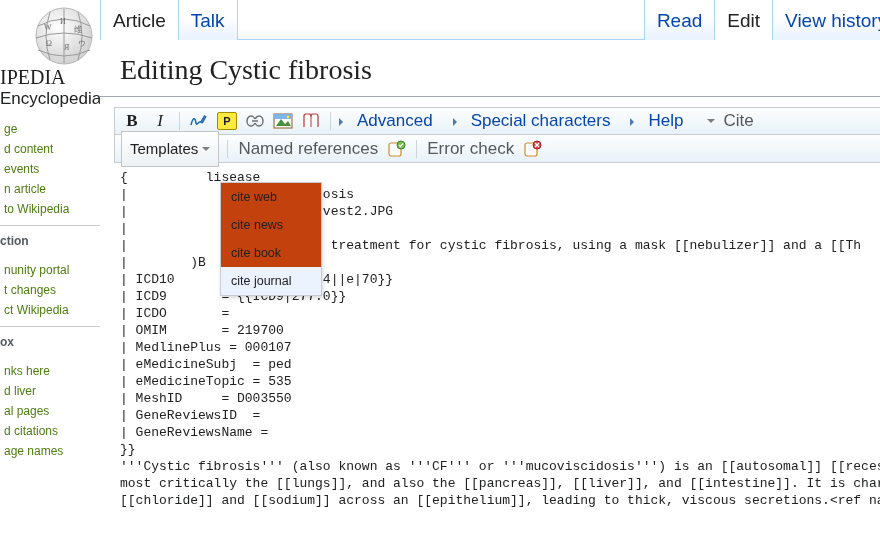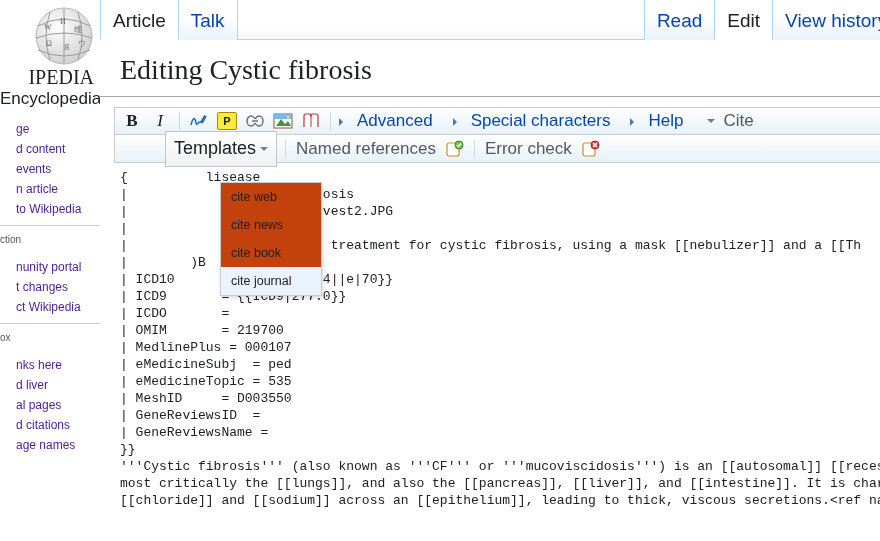--- a/index.html
+++ b/index.html
@@ -5,26 +5,26 @@
   * { box-sizing: border-box; margin: 0; padding: 0; }
   body { font-family: sans-serif; font-size: 13px; color: #202122; background: #fff; width: 880px; height: 541px; overflow: hidden; position: relative; }
 
   .layout { display: flex; height: 100%; }
 
   
   .sidebar { width: 100px; flex-shrink: 0; padding: 6px 0 0 0; overflow: hidden; }
   .logo-wrap { text-align: right; padding-right: 6px; }
   .logo-globe { width: 70px; height: 60px; margin-left: auto; position: relative; }
   .logo-globe svg { display: block; }
-  .wordmark { font-family: "Linux Libertine", Georgia, "Times New Roman", serif; font-size: 20px; text-align: right; padding-left: 0; }
+  .wordmark { font-family: "Linux Libertine", Georgia, "Times New Roman", serif; font-size: 20px; text-align: left; padding-left: 0; }
   .tagline { font-size: 17px; color: #202122; font-family: sans-serif; }
   .nav-group { margin-top: 10px; }
-  .nav-heading { font-size: 10px; color: #54595d; padding: 4px 0 2px 0; border-top: 0; }
+  .nav-heading { font-size: 12px; color: #54595d; padding: 4px 0 2px 0; border-top: 0; font-weight: bold; }
   .nav-line { height: 1px; background: #c8ccd1; margin: 6px 0 4px 0; }
-  .nav-item { color: #4c1d95; padding: 3px 16px; font-size: 12px; cursor: pointer; white-space: nowrap; }
+  .nav-item { color: #4d7c0f; padding: 3px 4px; font-size: 12px; cursor: pointer; white-space: nowrap; }
 
   
   .content { flex: 1; position: relative; }
 
   
   .tabs { display: flex; align-items: flex-end; height: 40px; border-bottom: 1px solid #a7d7f9; background: linear-gradient(to bottom, #fff 70%, #f6f6f6); padding-left: 0; }
   .tab { padding: 10px 12px 8px 12px; margin-right: 0; cursor: pointer; color: #0645ad; font-size: 19px; border: 1px solid transparent; border-bottom: none; position: relative; top: 1px; background: linear-gradient(to top, #eaf3ff, #fff 60%); border-color: #a7d7f9; }
   .tab + .tab { margin-left: -1px; }
   .tab.active { background: #fff; font-weight: normal; border-color: #a7d7f9; }
   .tab.active span { color: #202122; }
@@ -40,21 +40,21 @@
   .toolbar-wrap { margin: 0 4px 0 14px; }
   .toolbar-row { display: flex; align-items: center; border: 1px solid #c8ccd1; background: linear-gradient(to bottom,#fdfefe,#e8f2f8); height: 28px; padding: 0 6px; gap: 6px; }
   .toolbar-row.second { border-top: none; }
   .tb-sep { width: 1px; height: 18px; background: #cfd4da; margin: 0 2px; }
   .tb-btn { display: inline-flex; align-items: center; justify-content: center; min-width: 22px; height: 22px; cursor: pointer; }
   .tb-bold { font-family: Georgia, "Times New Roman", serif; font-weight: bold; font-size: 17px; }
   .tb-italic { font-family: Georgia, "Times New Roman", serif; font-style: italic; font-size: 17px; }
   .tb-link { color: #0645ad; cursor: pointer; padding: 0 2px; font-size: 17px; }
   .tb-tri { display: inline-block; width: 0; height: 0; border: 4px solid transparent; border-left-color: #4a78b5; margin-right: 2px; position: relative; top: 1px; }
   .tb-tri-down { display: inline-block; width: 0; height: 0; border: 4px solid transparent; border-top-color: #7d7d7d; margin-left: 4px; position: relative; top: 2px; }
-  .tb-templates { display: inline-flex; align-items: center; padding: 4px 8px; border: 1px solid #bfc5cb; background: linear-gradient(to bottom,#fff,#eef1f4); font-size: 18px; cursor: pointer; height: 36px; margin-left: 44px; }
+  .tb-templates { display: inline-flex; align-items: center; padding: 4px 8px; border: 1px solid #bfc5cb; background: linear-gradient(to bottom,#fff,#eef1f4); font-size: 15px; cursor: pointer; height: 36px; }
   .tb-iconbox { width: 20px; height: 18px; border: 1px solid #888; border-radius: 2px; display: inline-flex; align-items: center; justify-content: center; font-size: 10px; }
 
   
   .dropdown { position: absolute; left: 120px; top: 182px; width: 102px; background: #c2410c; border: 1px solid #c8ccd1; box-shadow: 1px 2px 4px rgba(0,0,0,0.15); z-index: 5; }
   .dropdown-item { padding: 7px 10px; font-size: 12.5px; cursor: pointer; }
   .dropdown-item:hover, .dropdown-item.hover { background: #eaf3ff; }
 
   
   .editor { font-family: "Courier New", monospace; font-size: 13px; line-height: 17px; padding: 6px 0 0 20px; white-space: pre; overflow: hidden; color: #202122; }
 </style>

